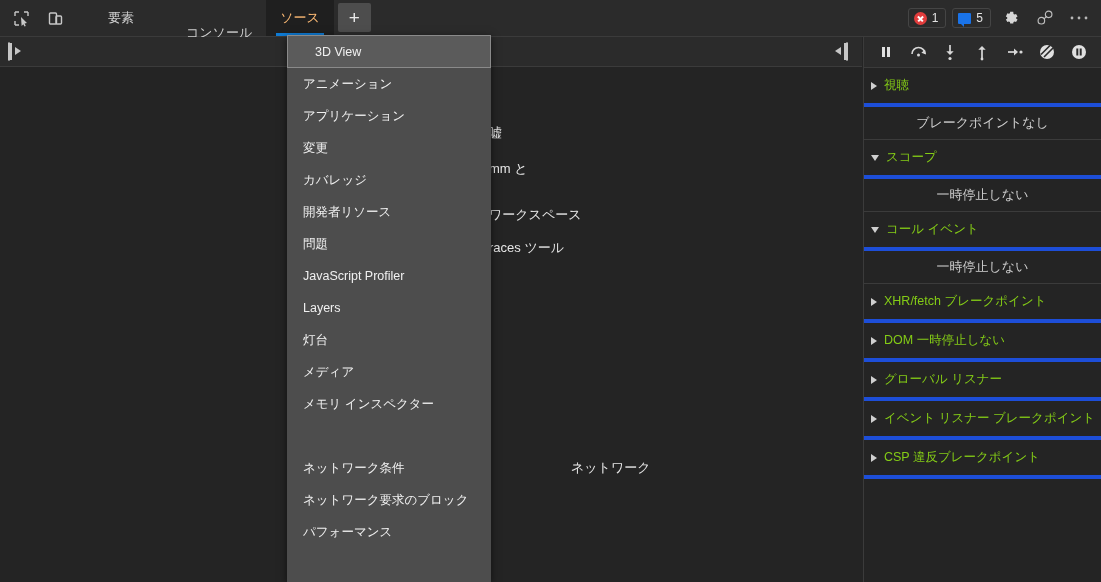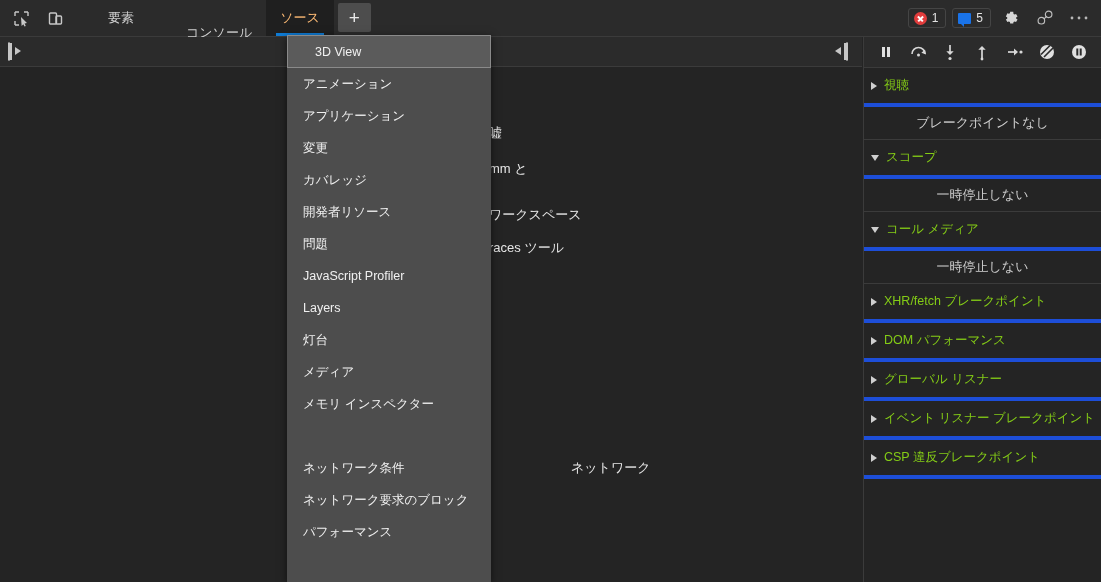--- a/index.html
+++ b/index.html
@@ -309,36 +309,36 @@
       <div class="sec-head">
         <span class="caret expanded"></span>
         <span>スコープ</span>
       </div>
     </div>
     <div class="sec-body">一時停止しない</div>
 
     <div class="sec">
       <div class="sec-head">
         <span class="caret expanded"></span>
-        <span>コール メディア</span>
+        <span>コール イベント</span>
       </div>
     </div>
     <div class="sec-body">一時停止しない</div>
 
     <div class="sec">
       <div class="sec-head">
         <span class="caret collapsed"></span>
         <span>XHR/fetch ブレークポイント</span>
       </div>
     </div>
 
     <div class="sec">
       <div class="sec-head">
         <span class="caret collapsed"></span>
-        <span>DOM パフォーマンス</span>
+        <span>DOM 一時停止しない</span>
       </div>
     </div>
 
     <div class="sec">
       <div class="sec-head">
         <span class="caret collapsed"></span>
         <span>グローバル リスナー</span>
       </div>
     </div>
 

